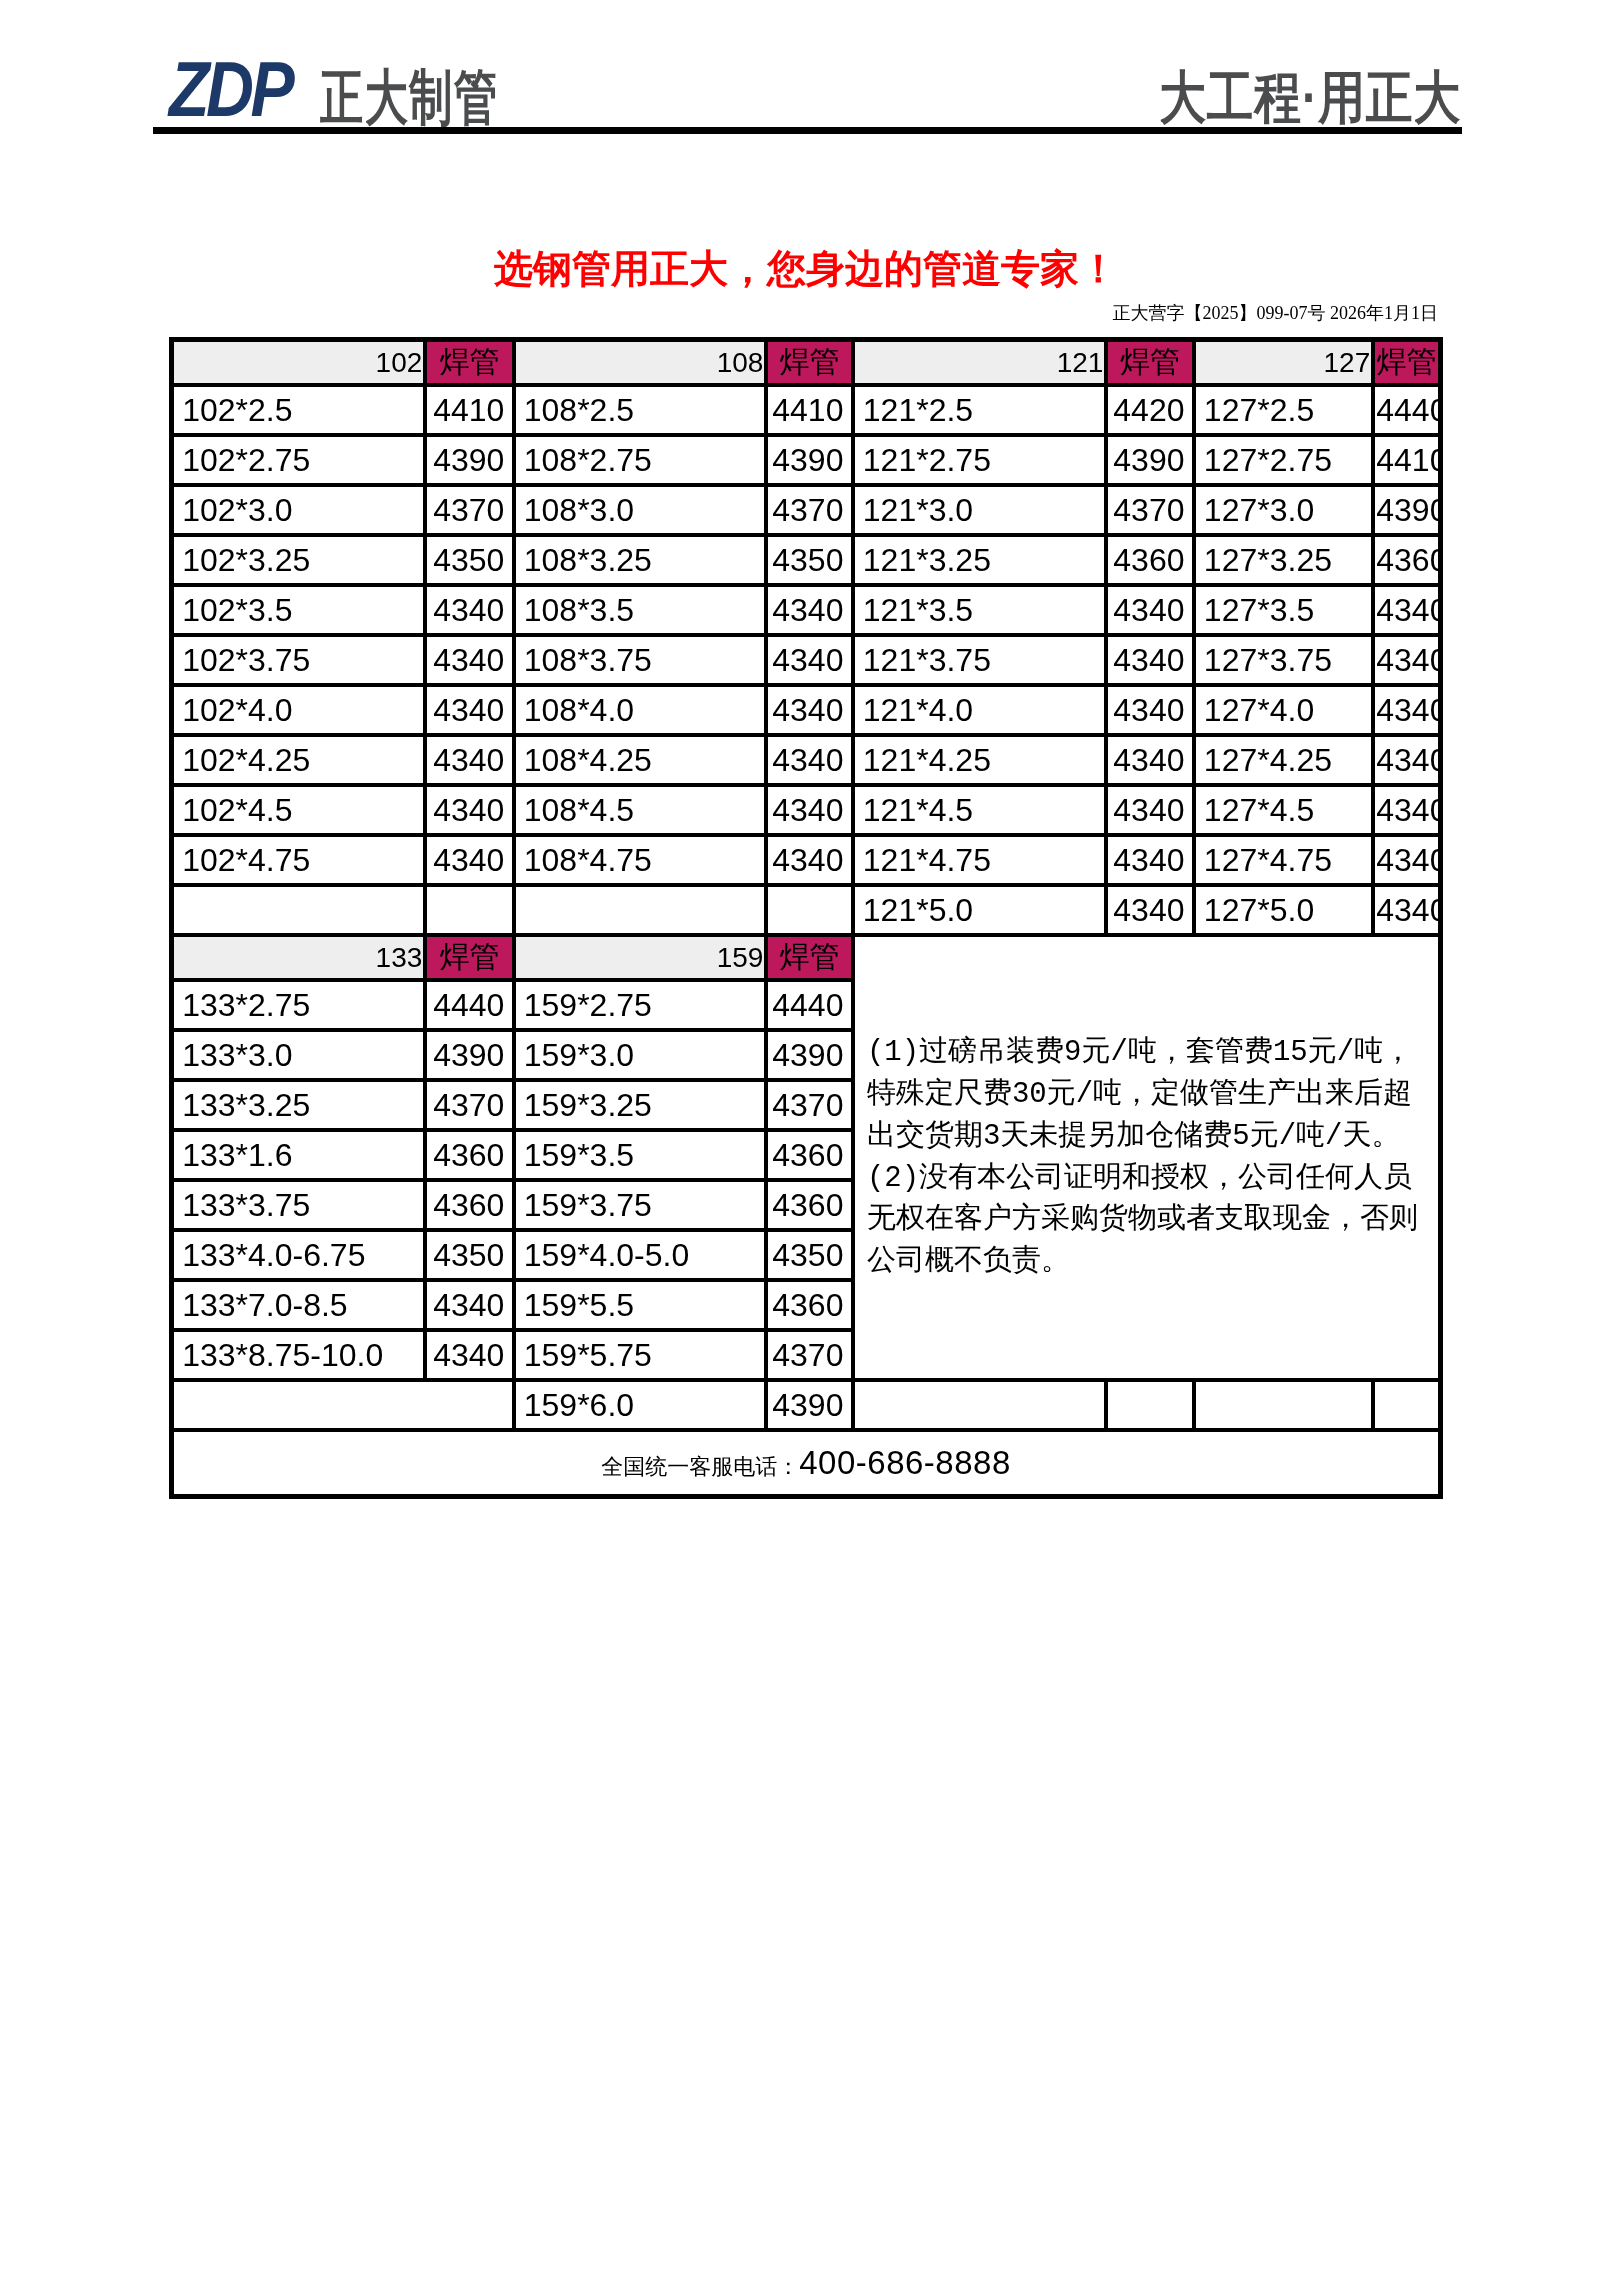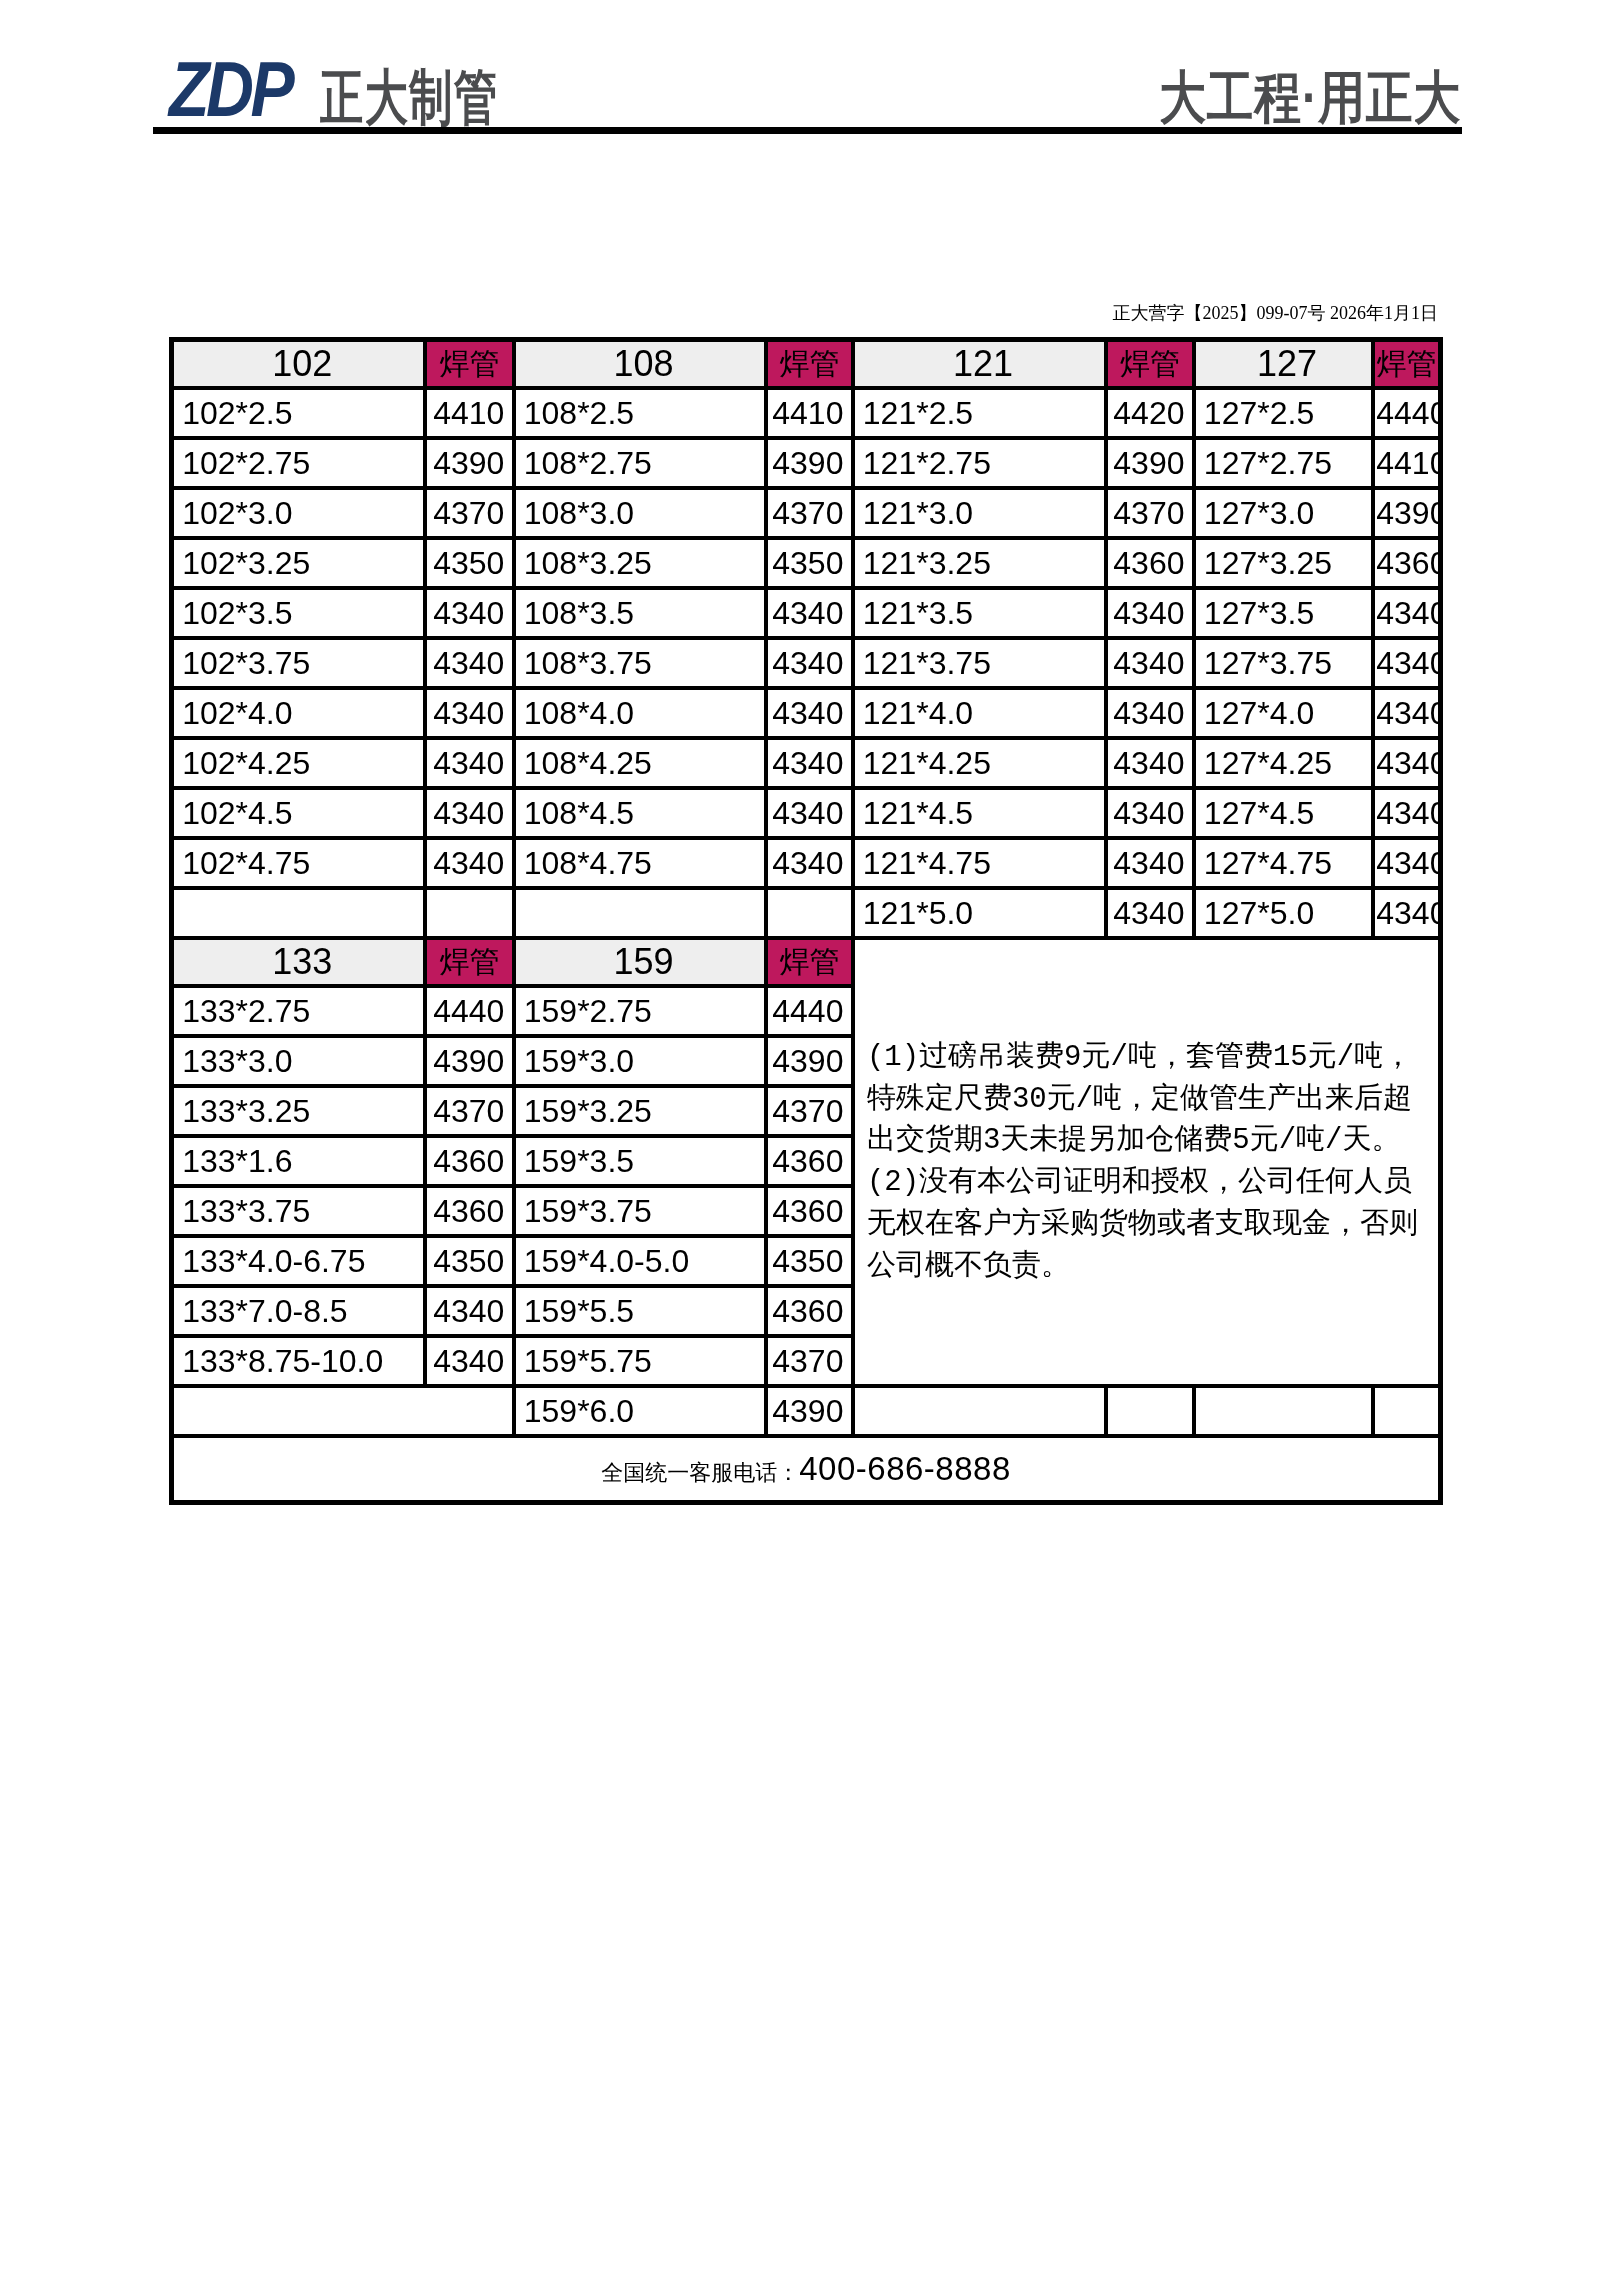--- a/index.html
+++ b/index.html
@@ -21,21 +21,21 @@
   .subtitle{position:absolute;left:169px;width:1274px;top:249px;text-align:center;font-family:"Liberation Serif",serif;font-weight:700;font-size:39px;line-height:1.05;color:#ff0000;white-space:nowrap;}
   .docline{position:absolute;left:169px;width:1269px;top:304px;text-align:right;font-family:"Liberation Serif",serif;font-size:18px;line-height:1.1;white-space:nowrap;}
 
   
   .price-table-wrap{position:absolute;left:169px;top:337px;}
   table{border-collapse:collapse;table-layout:fixed;width:1274px;border:5.1px solid #000;}
   td{border:4.1px solid #000;overflow:hidden;vertical-align:middle;}
   tr.header-row{height:38px;}
   tr.data-row{height:50px;}
   tr.phone-row{height:66px;}
-  td.colhead-spec{background:#eeeeee;font-size:36px;padding-left:8.2px;text-align:center;}
+  td.colhead-spec{background:#eeeeee;font-size:28px;padding-left:8.2px;text-align:right;}
   td.colhead-price{background:#be185d;font-family:Liberation Sans, sans-serif;font-size:30px;text-align:center;padding:0;}
   td.spec{font-size:32px;padding-left:8.2px;text-align:left;white-space:nowrap;}
   td.price{font-size:32px;padding-right:7.2px;text-align:right;white-space:nowrap;}
   td.notes-cell{font-family:Liberation Mono, monospace;font-size:29px;line-height:1.44;padding:0 12.3px;text-align:left;white-space:pre-line;vertical-align:middle;}
   td.phone-cell{text-align:center;vertical-align:middle;}
   .phone-label{font-family:"Liberation Serif",serif;font-size:22px;}
   .phone-number{font-family:"Liberation Sans",sans-serif;font-size:33px;letter-spacing:0.5px;}
 </style>
 </head>
 <body>
@@ -44,20 +44,21 @@
 
   <div class="brandbar">
     <div class="brand-left">
       <span class="logo-zdp">ZDP</span>
       <span class="logo-cn">正大制管</span>
     </div>
     <div class="slogan">大工程·用正大</div>
   </div>
   <div class="header-rule"></div>
 
+  <div class="subtitle">选钢管用正大，您身边的管道专家！</div>
   <div class="docline">正大营字【2025】099-07号 2026年1月1日</div>
 
   <div class="price-table-wrap">
     <table>
       <colgroup>
         <col style="width:253px">
           <col style="width:88px">
         <col style="width:252px">
           <col style="width:86px">
         <col style="width:253px">

